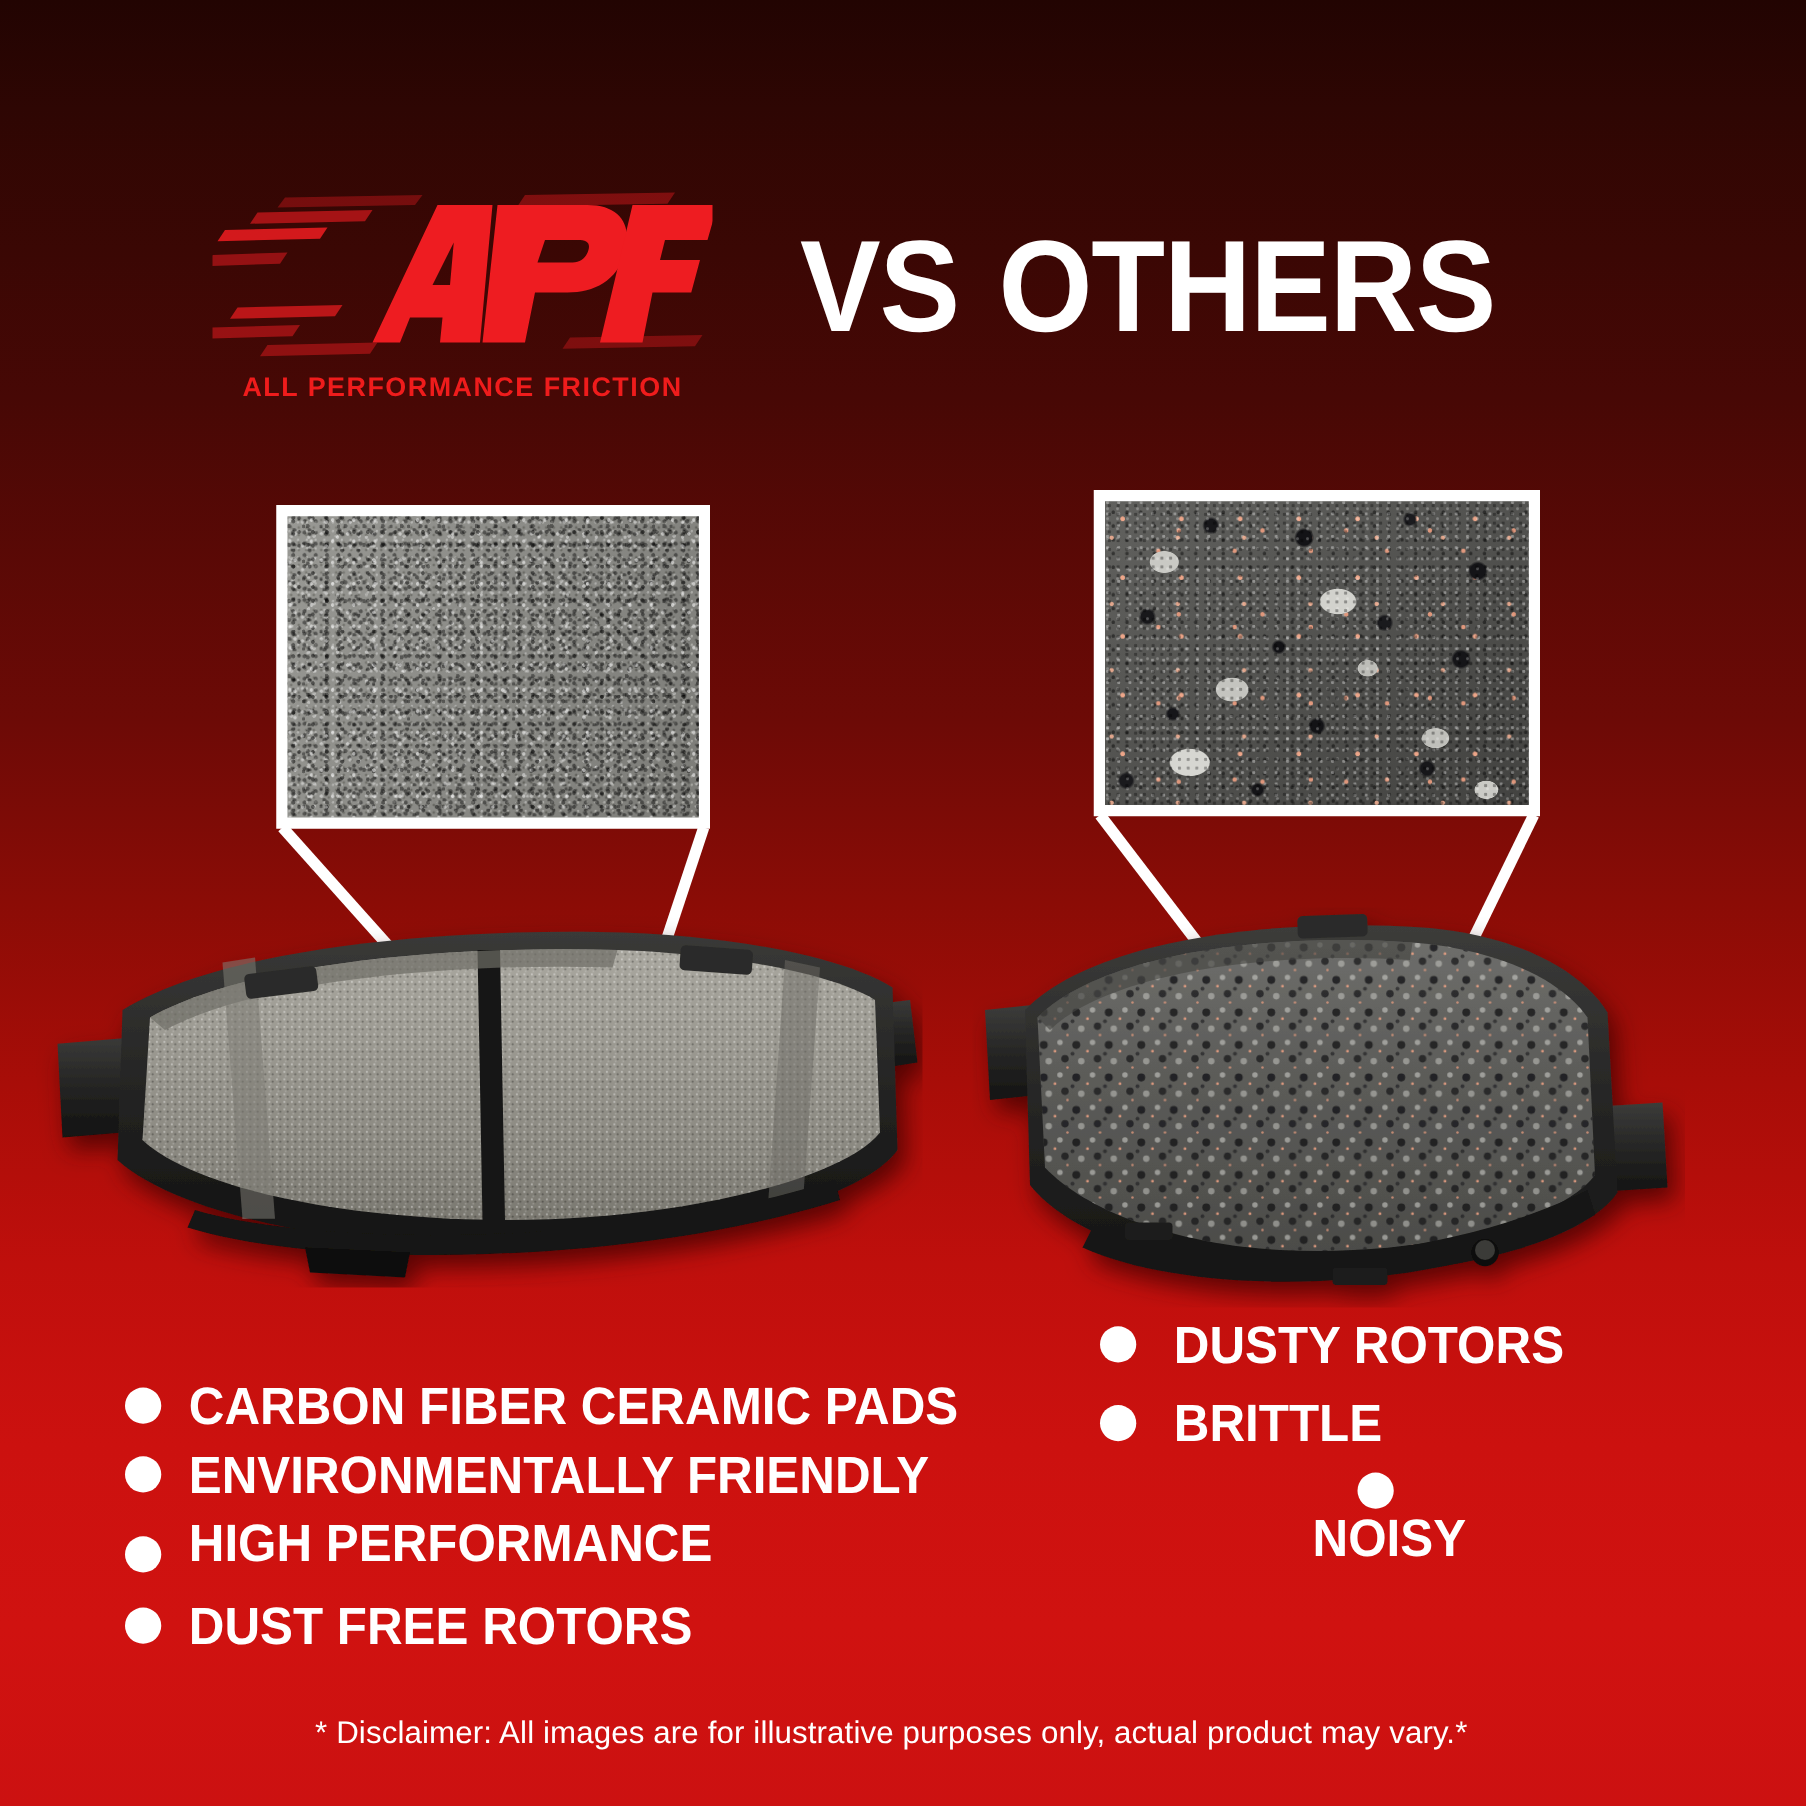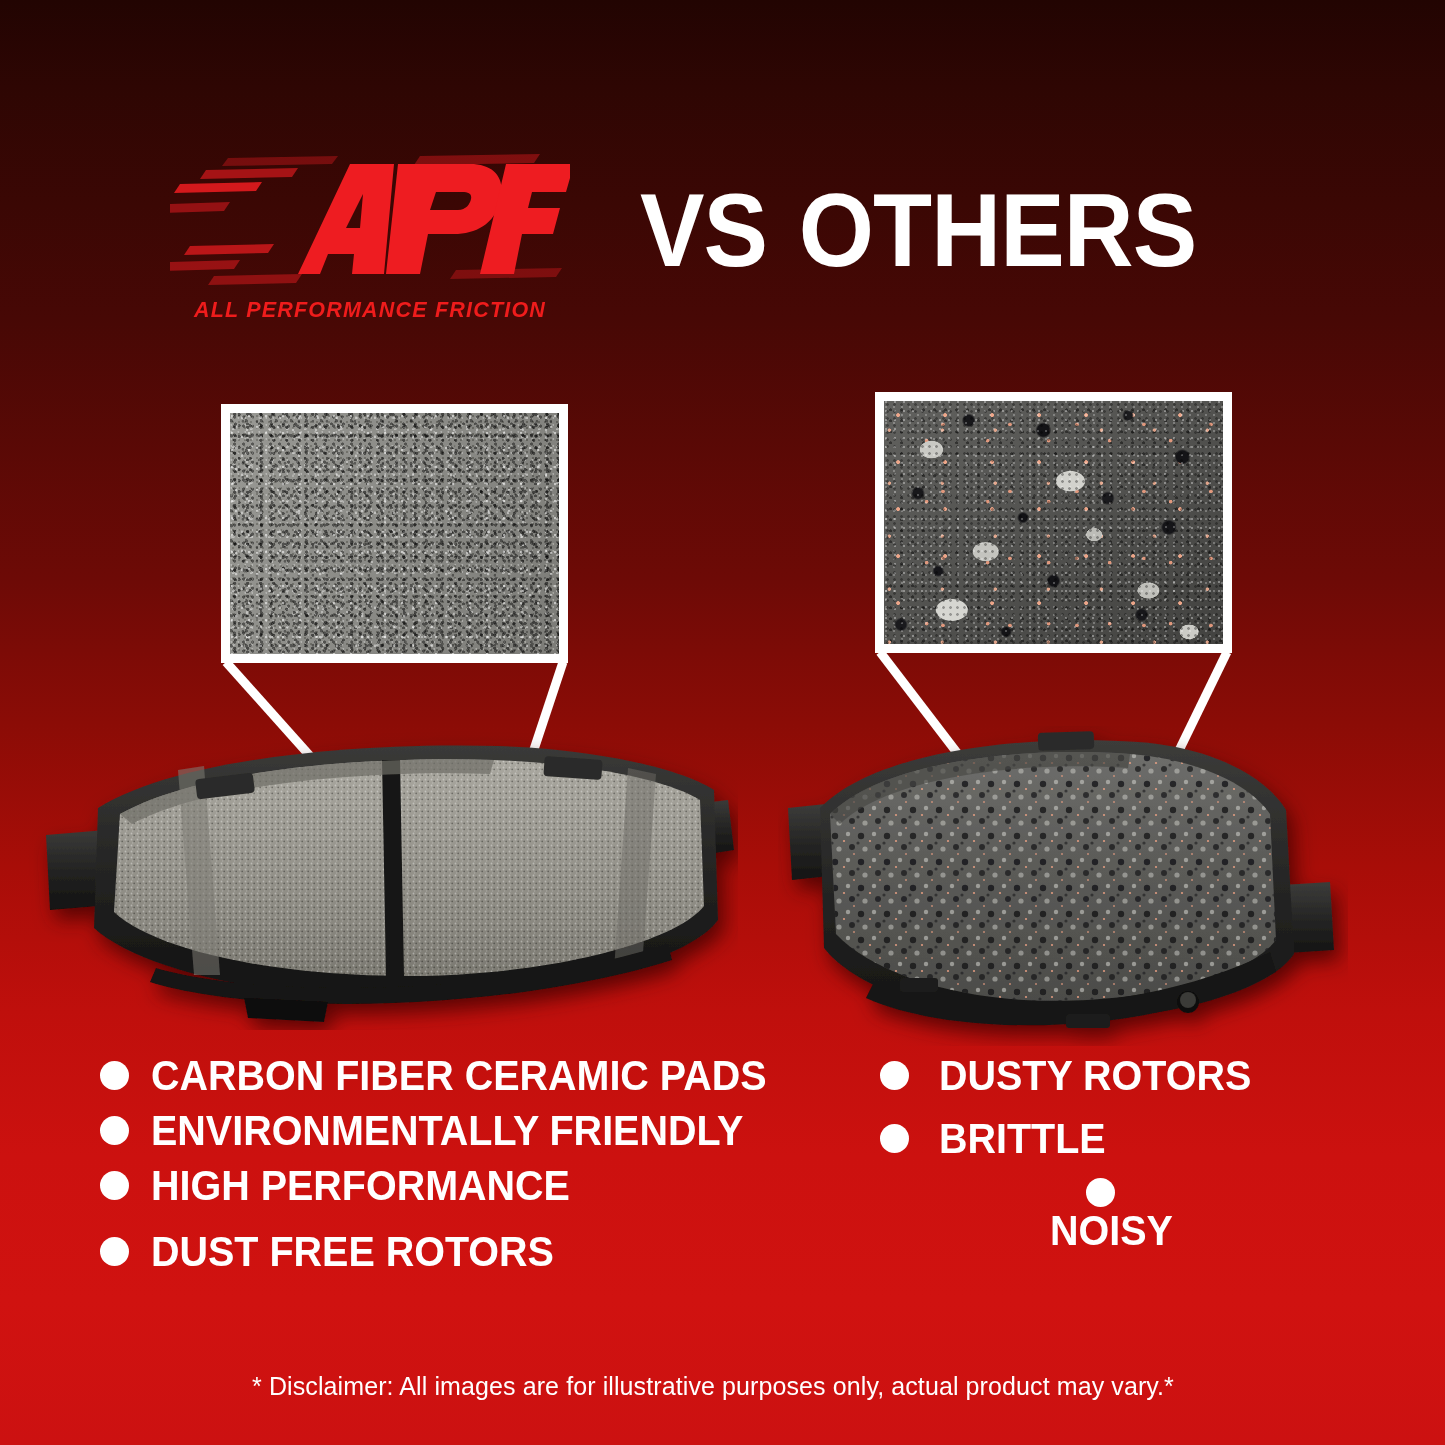--- a/index.html
+++ b/index.html
@@ -43,21 +43,20 @@
   .logo-svg { display: block; }
   .logo-tagline {
     position: absolute;
     left: 0;
     top: 148px;
     width: 400px;
     text-align: center;
     color: #ef1c1c;
     font-size: 21.5px;
     font-weight: bold;
-    font-style: italic;
     letter-spacing: 1.2px;
     white-space: nowrap;
   }
   .vs-title {
     position: absolute;
     left: 640px;
     top: 178px;
     color: #ffffff;
     font-size: 104px;
     font-weight: bold;
@@ -175,21 +174,21 @@
     pointer-events: none;
   }
 
   
   .pad { position: absolute; }
   .pad-left  { left: 28px;  top: 730px; width: 710px; height: 300px; }
   .pad-right { left: 778px; top: 726px; width: 570px; height: 320px; }
 
   
   .feature-col { position: absolute; }
-  .col-left  { left: 100px; top: 1052px; width: 740px; }
+  .col-left  { left: 100px; top: 1101px; width: 740px; }
   .col-right { left: 880px; top: 1052px; width: 470px; }
 
   .feature-row {
     display: flex;
     align-items: center;
     margin-bottom: 8px;
   }
   .bullet {
     flex: 0 0 auto;
     width: 29px;
@@ -210,21 +209,21 @@
     transform-origin: left center;
   }
   .col-left .r0 { font-size: 42px; }
   .col-left .r1 { font-size: 42px; }
   .col-left .r2 { font-size: 42px; }
   .col-left .r3 { font-size: 42px; }
   .col-left .r4 { font-size: 42px; }
   .col-right .feature-text { font-size: 42px; }
 
   .fr0 { margin-top: 0px; }
-  .col-left .fr2 { margin-top: 4px; }
+  .col-left .fr2 { margin-top: 4px; align-items: flex-end; }
   .col-left .fr3 { margin-top: 19px; }
   .col-left .fr4 { margin-top: 12px; }
   .col-right .fr1 { margin-top: 14px; }
   .col-right .fr2 { margin-top: 16px; }
   .col-right .fr3 { margin-top: 16px; flex-direction: column; }
 
   
   .disclaimer {
     position: absolute;
     left: 0;

